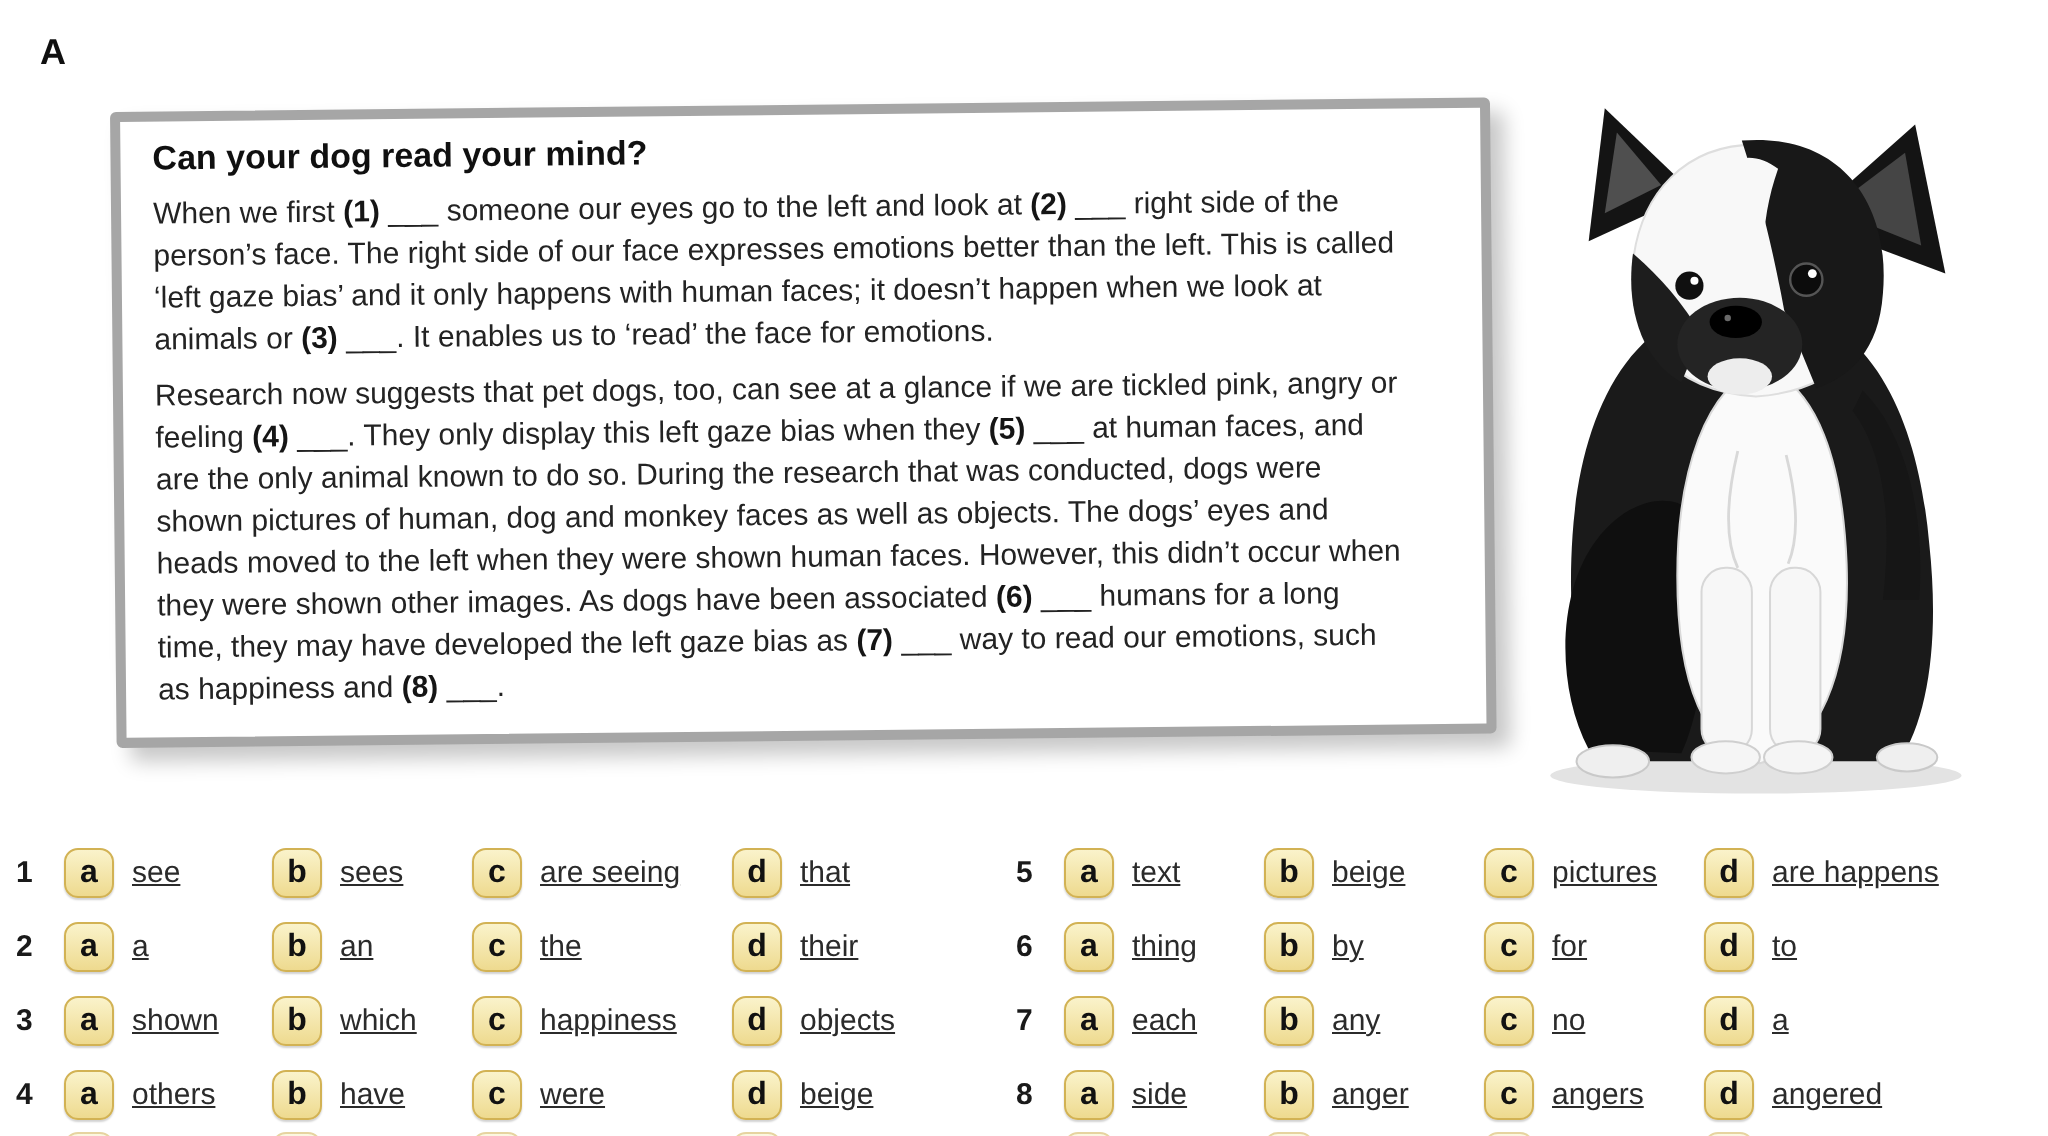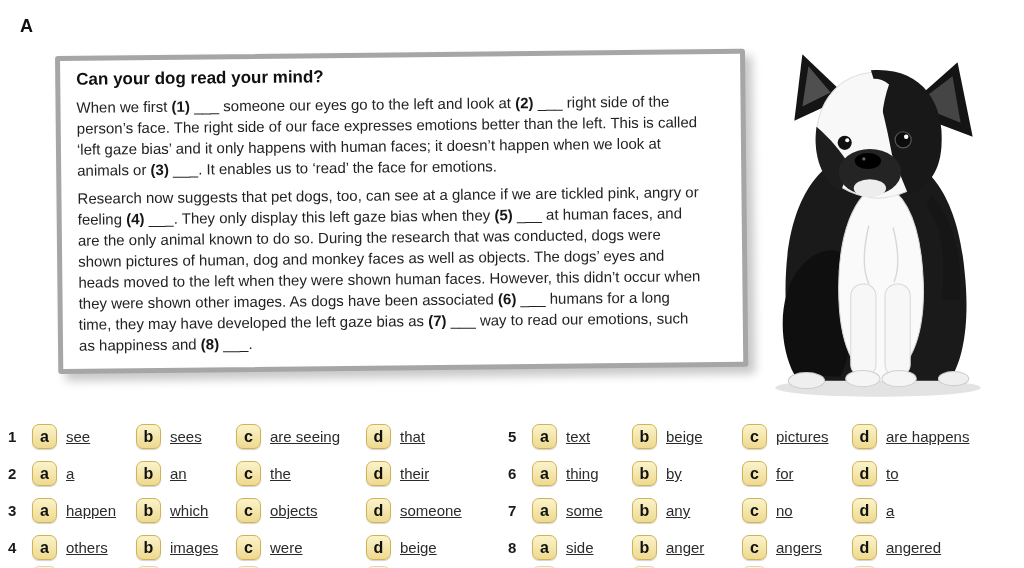--- a/index.html
+++ b/index.html
@@ -153,45 +153,45 @@
     <span class="opt">
       <span class="badge">d</span>
       <span class="opt-text">their</span>
     </span>
   </div>
 
   <div class="q-row">
     <span class="q-num">3</span>
     <span class="opt">
       <span class="badge">a</span>
-      <span class="opt-text">happen</span>
+      <span class="opt-text">shown</span>
     </span>
     <span class="opt">
       <span class="badge">b</span>
       <span class="opt-text">which</span>
     </span>
     <span class="opt">
       <span class="badge">c</span>
+      <span class="opt-text">happiness</span>
+    </span>
+    <span class="opt">
+      <span class="badge">d</span>
       <span class="opt-text">objects</span>
     </span>
-    <span class="opt">
-      <span class="badge">d</span>
-      <span class="opt-text">someone</span>
-    </span>
   </div>
 
   <div class="q-row">
     <span class="q-num">4</span>
     <span class="opt">
       <span class="badge">a</span>
       <span class="opt-text">others</span>
     </span>
     <span class="opt">
       <span class="badge">b</span>
-      <span class="opt-text">images</span>
+      <span class="opt-text">have</span>
     </span>
     <span class="opt">
       <span class="badge">c</span>
       <span class="opt-text">were</span>
     </span>
     <span class="opt">
       <span class="badge">d</span>
       <span class="opt-text">beige</span>
     </span>
   </div>
@@ -250,21 +250,21 @@
     <span class="opt">
       <span class="badge">d</span>
       <span class="opt-text">to</span>
     </span>
   </div>
 
   <div class="q-row">
     <span class="q-num">7</span>
     <span class="opt">
       <span class="badge">a</span>
-      <span class="opt-text">some</span>
+      <span class="opt-text">each</span>
     </span>
     <span class="opt">
       <span class="badge">b</span>
       <span class="opt-text">any</span>
     </span>
     <span class="opt">
       <span class="badge">c</span>
       <span class="opt-text">no</span>
     </span>
     <span class="opt">

